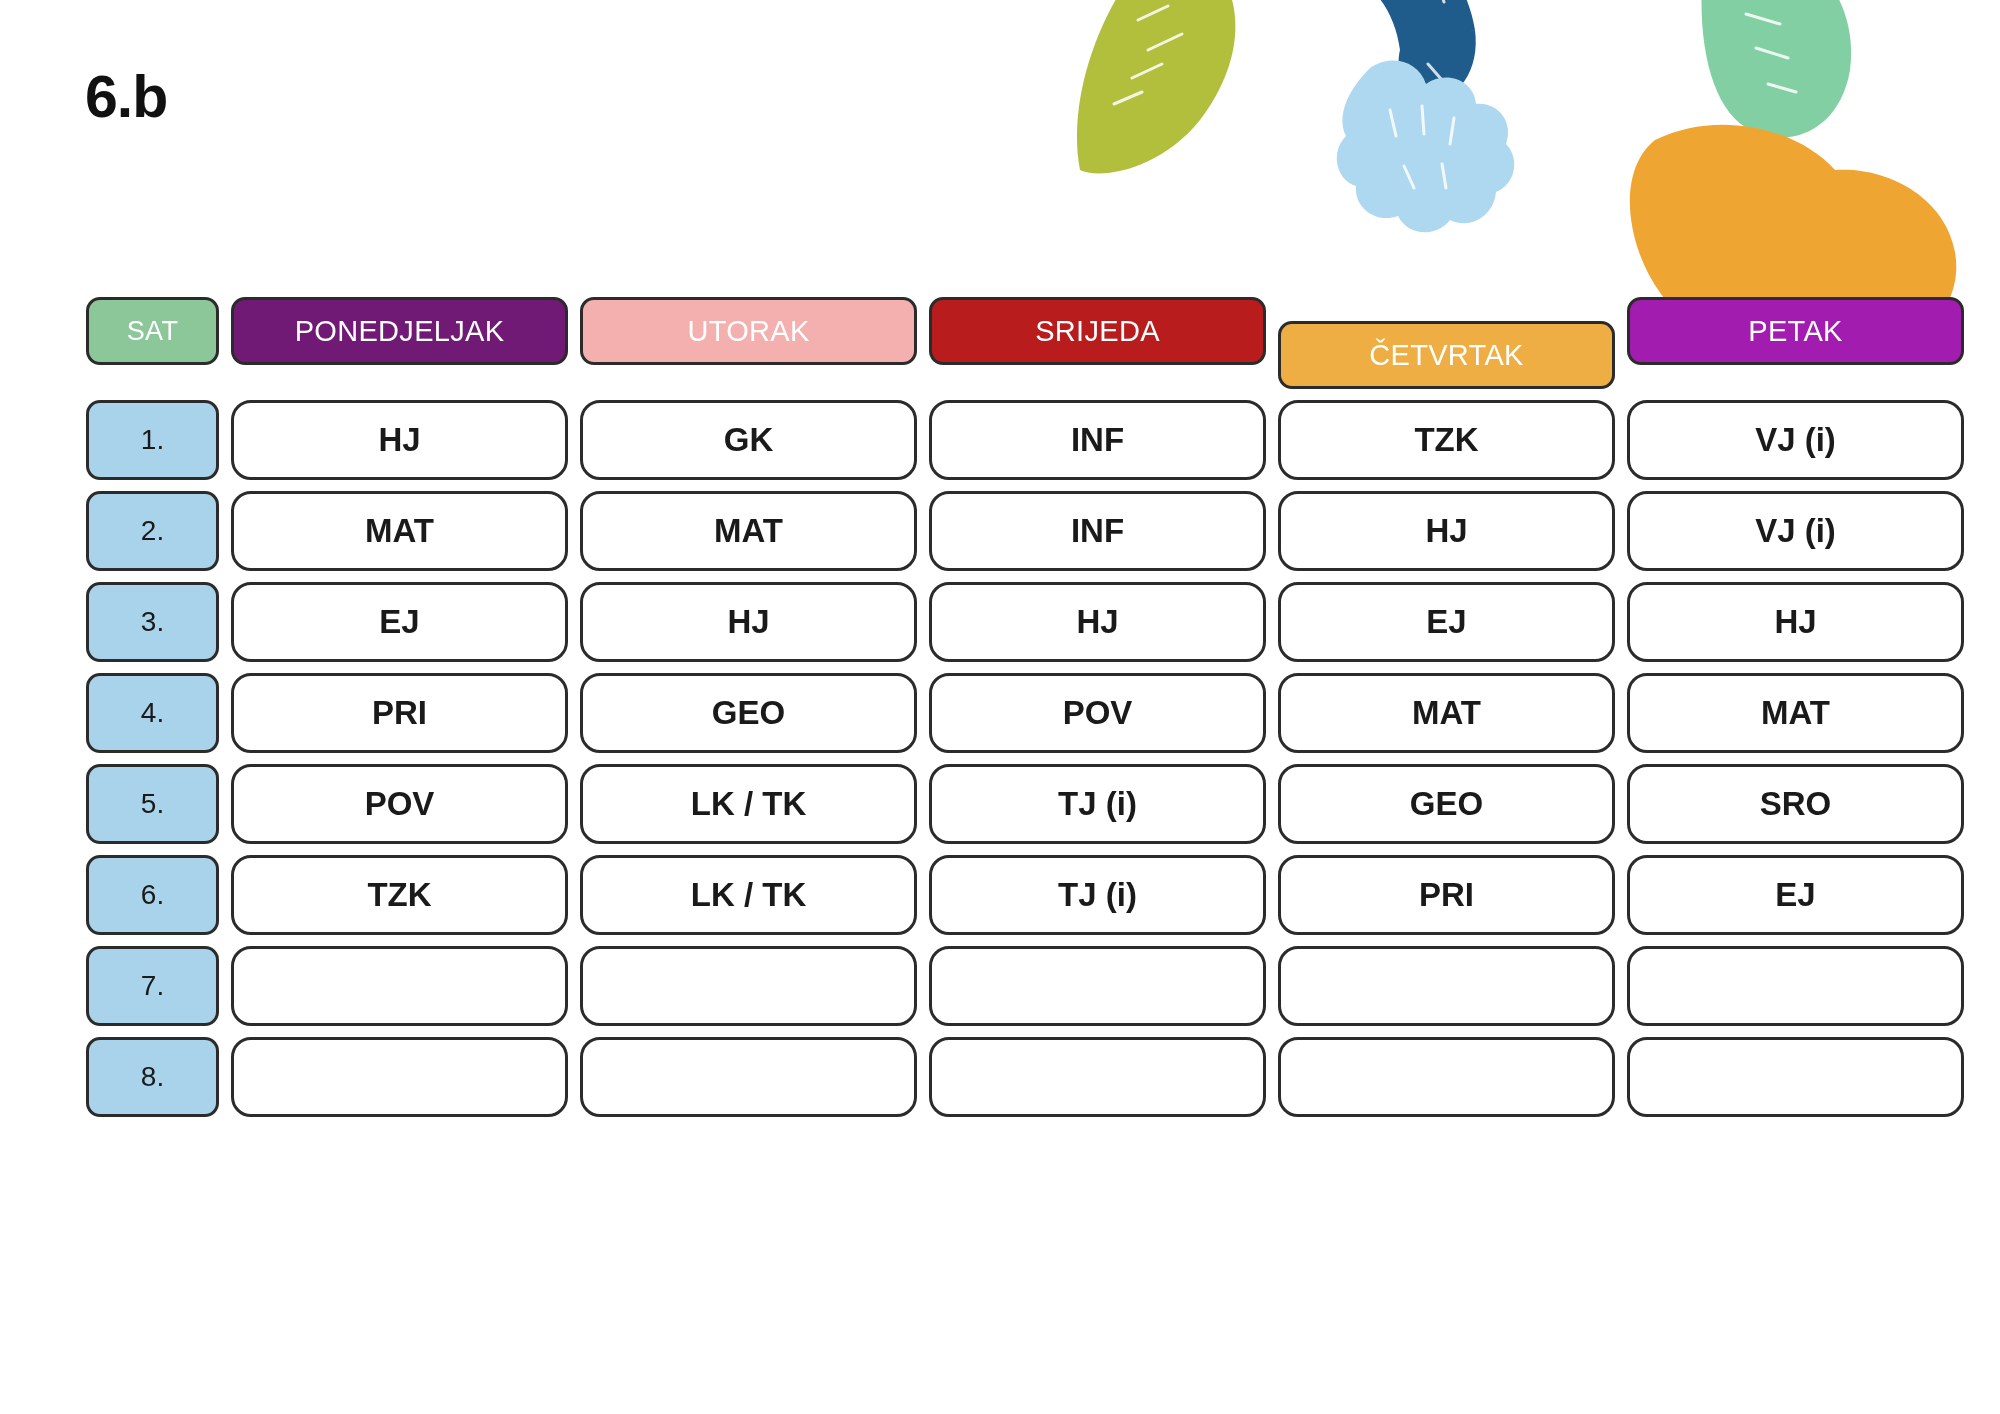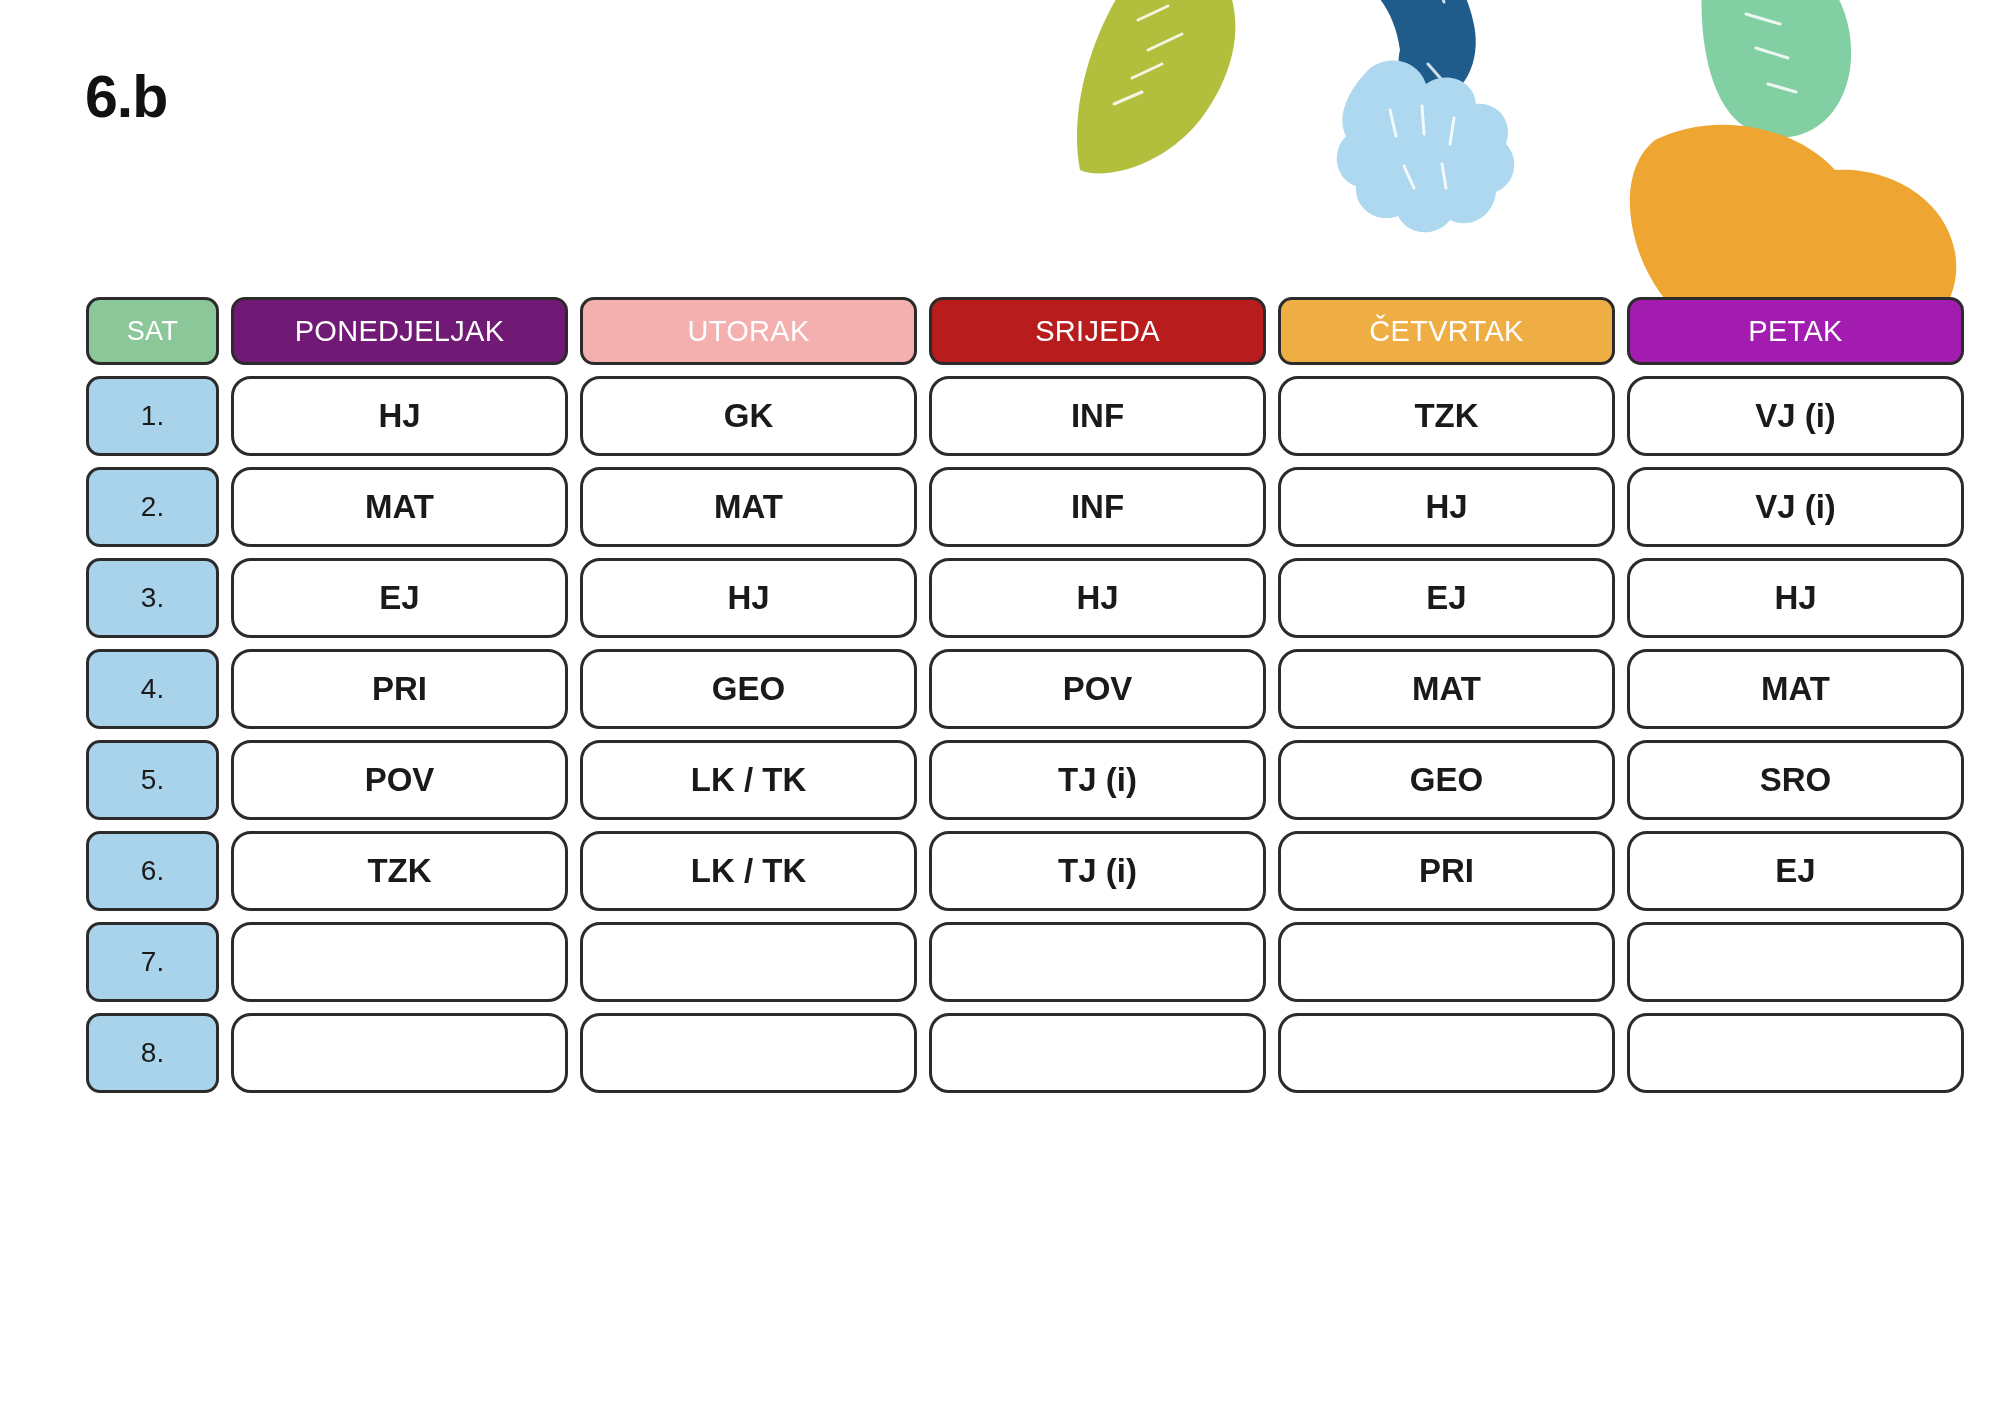--- a/index.html
+++ b/index.html
@@ -149,21 +149,21 @@
 
 <div class="page-title">6.b</div>
 
 <div class="timetable">
 
   <div class="tt-row">
     <div class="hcell sat" style="background: rgb(140, 199, 154);">SAT</div>
     <div class="hcell day" style="background: #701a75; text-align: center;">PONEDJELJAK</div>
     <div class="hcell day" style="background: rgb(243, 176, 174);">UTORAK</div>
     <div class="hcell day" style="background: #b91c1c;">SRIJEDA</div>
-    <div class="hcell day" style="background: rgb(239, 174, 67);">ČETVRTAK</div>
+    <div class="hcell day" style="background: rgb(239, 174, 67); margin-top: 24px;">ČETVRTAK</div>
     <div class="hcell day" style="background: #a21caf;">PETAK</div>
   </div>
 
   <div class="tt-row">
     <div class="numcell" style="background: rgb(168, 211, 234);">1.</div>
     <div class="subject">HJ</div>
     <div class="subject">GK</div>
     <div class="subject">INF</div>
     <div class="subject">TZK</div>
     <div class="subject">VJ (i)</div>

